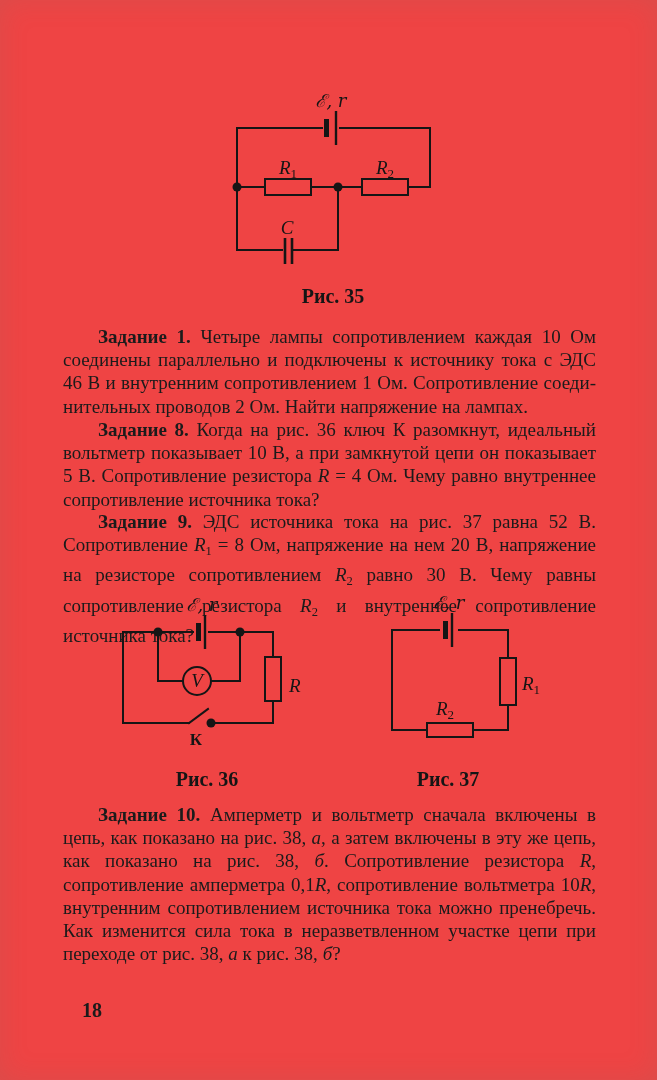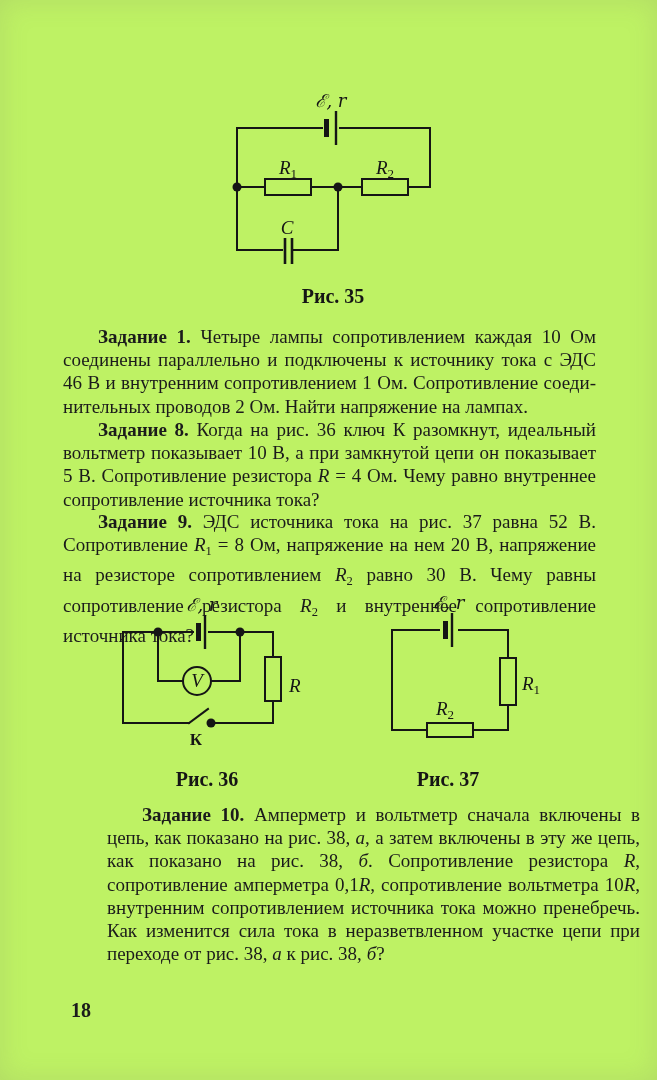--- a/index.html
+++ b/index.html
@@ -1,21 +1,21 @@
 <!DOCTYPE html>
 <html><head>
 <meta charset="utf-8">
 <style>
   html,body{margin:0;padding:0;}
   body{background:#e8e6e1;font-family:"Liberation Serif",serif;}
   .page{
     position:relative;
     width:657px;height:1080px;
     margin:0 auto;
-    background:#bef264;
+    background:#ef4444;
     box-shadow:inset 0 0 28px rgba(120,115,105,.18);
     overflow:hidden;
     color:#1b1b1b;
   }
   
   .fig{position:absolute;}
   .fig35{left:220px;top:85px;}
   .fig36{left:105px;top:595px;}
   .fig37{left:375px;top:595px;}
   svg text{fill:#151515;}
@@ -34,26 +34,26 @@
   .tasks{position:absolute;left:63px;top:0;width:533px;}
   .task{
     position:absolute;left:0;width:533px;margin:0;
     font-size:19px;line-height:23.2px;
     text-align:justify;text-indent:35px;
     color:#1b1b1b;
   }
   .task:nth-child(1){top:325px;}
   .task:nth-child(2){top:418px;}
   .task:nth-child(3){top:510px;}
-  .task:nth-child(4){top:803px;margin-left:44px;}
+  .task:nth-child(4){top:803px;}
   .run-b{font-weight:bold;}
   .run-i{font-style:italic;}
   .run-sub{font-size:12.5px;vertical-align:-4px;}
   .page-number{
-    position:absolute;left:71px;top:999px;
+    position:absolute;left:82px;top:999px;
     font-size:20px;font-weight:bold;
   }
 </style>
 </head>
 <body>
 
 <div class="page">
 
   <svg class="fig fig35" width="225" height="230" viewBox="0 0 225 230" role="img">
     <g>

